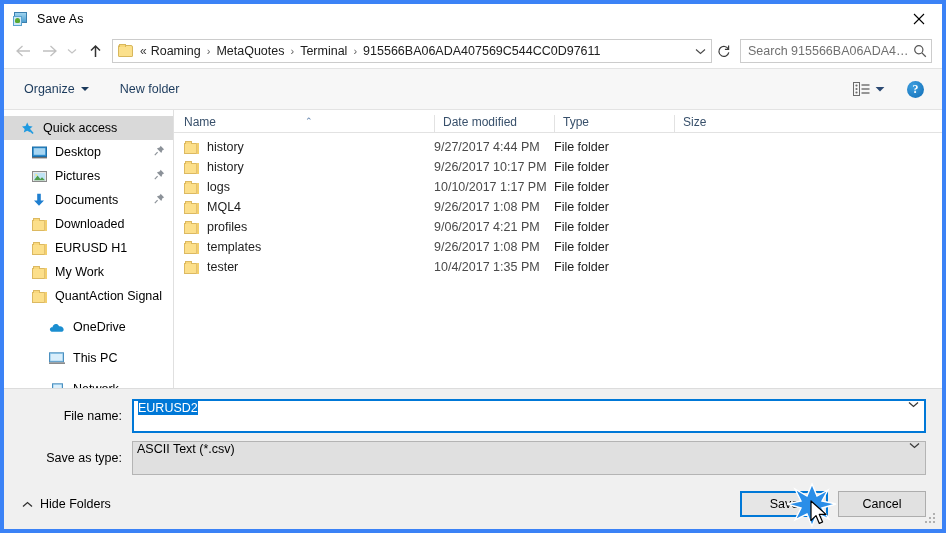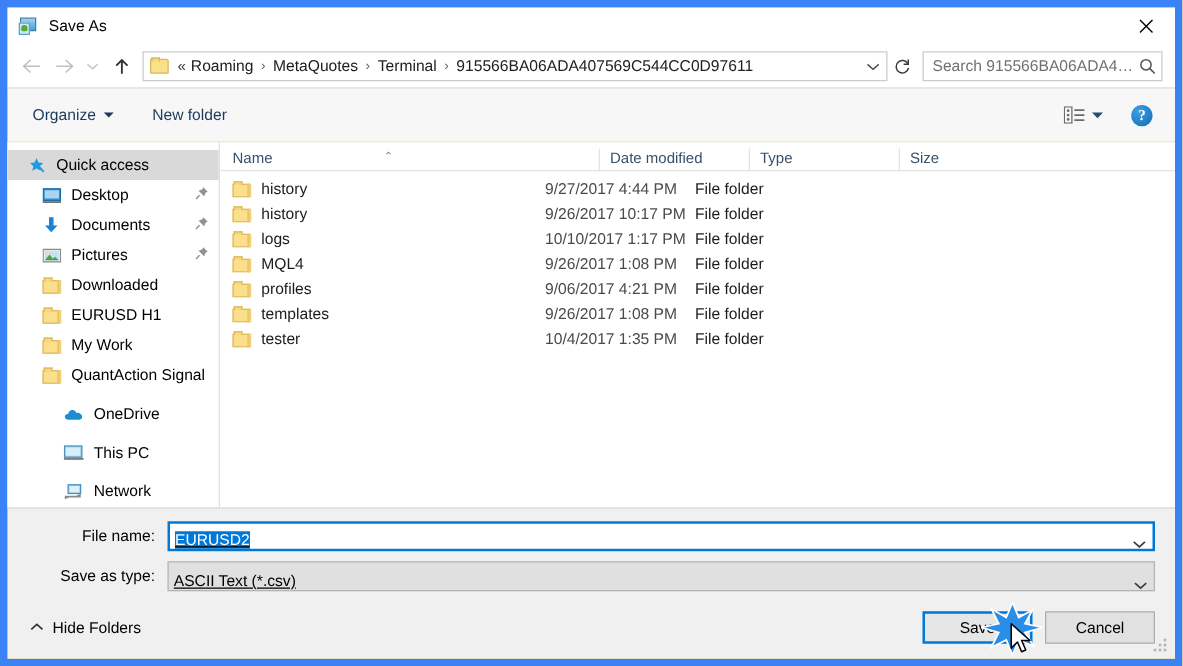--- a/index.html
+++ b/index.html
@@ -6,22 +6,22 @@
   html, body {
     width: 946px; height: 533px;
     font-family: "Liberation Sans", sans-serif;
     font-size: 12px;
     background: #ffffff;
     overflow: hidden;
   }
   #dialog {
     position: relative;
     width: 946px; height: 533px;
-    background: #eab308;
-    border: 6px solid #3b82f6;
+    background: #a16207;
+    border: 4px solid #3b82f6;
     display: flex; flex-direction: column;
   }
 
   
   .titlebar {
     height: 30px; min-height: 30px;
     background: #ffffff;
     display: flex; align-items: center;
     position: relative;
   }
@@ -203,22 +203,22 @@
   .bottom {
     background: #f0f0f0; border-top: 1px solid #dcdcdc;
     padding: 10px 16px 0 16px; flex: none; position: relative;
   }
   .formrow { display: flex; align-items: center; margin-bottom: 8px; }
   .formlabel {
     width: 112px; text-align: right; padding-right: 10px;
     font-size: 12.5px; color: #000000; flex: none;
   }
   .combo {
-    flex: 1 1 auto; height: 24px; display: flex; align-items: flex-end;
-    background: #ffffff; border: 1px solid #7a7a7a; position: relative; text-decoration: underline;
+    flex: 1 1 auto; height: 34px; display: flex; align-items: flex-start;
+    background: #ffffff; border: 1px solid #7a7a7a; position: relative;
   }
   .combo.focused { border: 2px solid #0078d7; }
   .combo.disabledlook { background: #e0e0e0; border: 1px solid #b4b4b4; }
   .combo .val {
     font-size: 12.5px; color: #000000; padding-left: 4px; flex: 1 1 auto;
     white-space: nowrap; overflow: hidden;
   }
   .combo .val .sel { background: #0078d7; color: #ffffff; padding: 1px 0; }
   .combo .arrow {
     width: 22px; flex: none; display: flex; align-items: center; justify-content: center;
@@ -383,53 +383,53 @@
         <span class="pin">
           <svg width="11" height="11" viewBox="0 0 11 11">
             <path d="M6.6 0.8 L10.2 4.4 L8.6 5 L7.3 8 L2.9 3.6 L5.9 2.3 Z" fill="#8c9299"></path>
             <line x1="3.6" y1="7.2" x2="0.8" y2="10.2" stroke="#8c9299" stroke-width="1.2"></line>
           </svg>
         </span>
       </div>
 
       <div class="sb-item indent">
         <span class="sb-icon">
+          <svg width="15" height="13" viewBox="0 0 15 13">
+            <rect x="0.5" y="1.5" width="14" height="10" fill="#e8e8e8" stroke="#8a8a8a"></rect>
+            <rect x="2" y="3" width="11" height="7.2" fill="#bfe3f5"></rect>
+            <path d="M2 10.2 L5.6 5.6 L8.3 9 L10 7.3 L13 10.2 Z" fill="#4f9c4b"></path>
+            <circle cx="4.3" cy="5" r="1.1" fill="#f2e58a"></circle>
+          </svg>
+        </span>
+        <span class="sb-label">Pictures</span>
+        <span class="pin">
+          <svg width="11" height="11" viewBox="0 0 11 11">
+            <path d="M6.6 0.8 L10.2 4.4 L8.6 5 L7.3 8 L2.9 3.6 L5.9 2.3 Z" fill="#8c9299"></path>
+            <line x1="3.6" y1="7.2" x2="0.8" y2="10.2" stroke="#8c9299" stroke-width="1.2"></line>
+          </svg>
+        </span>
+      </div>
+
+      <div class="sb-item indent">
+        <span class="sb-icon">
           <svg width="14" height="14" viewBox="0 0 14 14">
             <path d="M5.2 0.8 L8.8 0.8 L8.8 7.4 L12 7.4 L7 12.8 L2 7.4 L5.2 7.4 Z" fill="#1f7fd0"></path>
           </svg>
         </span>
         <span class="sb-label">Documents</span>
         <span class="pin">
           <svg width="11" height="11" viewBox="0 0 11 11">
             <path d="M6.6 0.8 L10.2 4.4 L8.6 5 L7.3 8 L2.9 3.6 L5.9 2.3 Z" fill="#8c9299"></path>
             <line x1="3.6" y1="7.2" x2="0.8" y2="10.2" stroke="#8c9299" stroke-width="1.2"></line>
           </svg>
         </span>
       </div>
 
       <div class="sb-item indent">
         <span class="sb-icon">
-          <svg width="15" height="13" viewBox="0 0 15 13">
-            <rect x="0.5" y="1.5" width="14" height="10" fill="#e8e8e8" stroke="#8a8a8a"></rect>
-            <rect x="2" y="3" width="11" height="7.2" fill="#bfe3f5"></rect>
-            <path d="M2 10.2 L5.6 5.6 L8.3 9 L10 7.3 L13 10.2 Z" fill="#4f9c4b"></path>
-            <circle cx="4.3" cy="5" r="1.1" fill="#f2e58a"></circle>
-          </svg>
-        </span>
-        <span class="sb-label">Pictures</span>
-        <span class="pin">
-          <svg width="11" height="11" viewBox="0 0 11 11">
-            <path d="M6.6 0.8 L10.2 4.4 L8.6 5 L7.3 8 L2.9 3.6 L5.9 2.3 Z" fill="#8c9299"></path>
-            <line x1="3.6" y1="7.2" x2="0.8" y2="10.2" stroke="#8c9299" stroke-width="1.2"></line>
-          </svg>
-        </span>
-      </div>
-
-      <div class="sb-item indent">
-        <span class="sb-icon">
           <span class="folder-ic">
               <span class="fb"></span>
               <span class="ft"></span>
               <span class="fr"></span>
             </span>
         </span>
         <span class="sb-label">Downloaded</span>
       </div>
 
       <div class="sb-item indent">
@@ -496,21 +496,21 @@
         <span class="sb-label">Network</span>
       </div>
     </div>
 
     <div class="filelist">
       <div class="colheader">
         <div class="col" style="width:260px;">
           <span>Name</span>
           <span class="sort-caret">⌃</span>
         </div>
-        <div class="col" style="width:120px;margin-left:43px;">
+        <div class="col" style="width:120px;">
           <span>Date modified</span>
         </div>
         <div class="col" style="width:120px;">
           <span>Type</span>
         </div>
         <div class="col" style="width:76px;">
           <span>Size</span>
         </div>
       </div>
 

